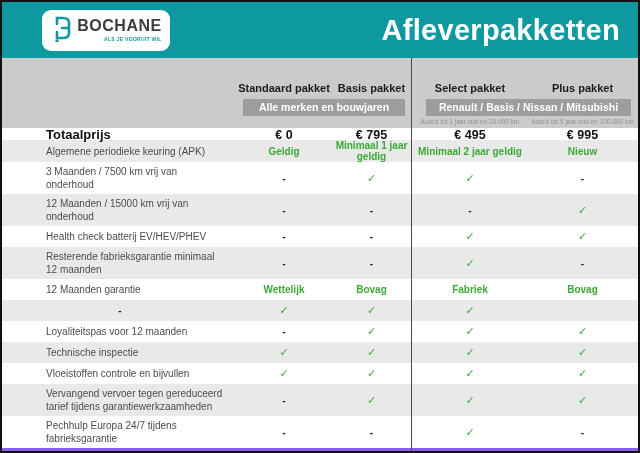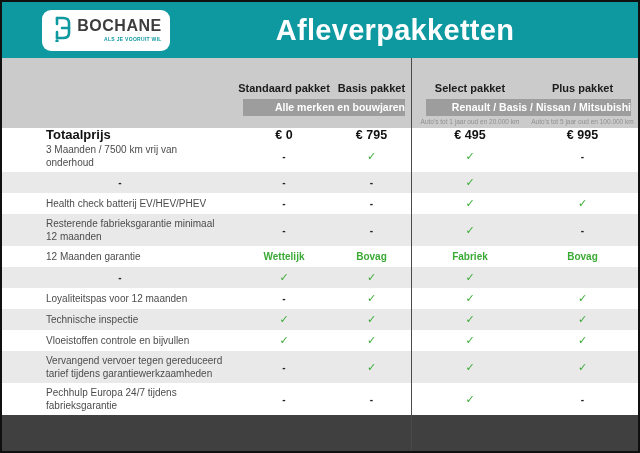--- a/index.html
+++ b/index.html
@@ -1,46 +1,46 @@
 <!DOCTYPE html>
 <html><head>
 <meta charset="utf-8">
 <style>
   * { margin:0; padding:0; box-sizing:border-box; }
   html,body { background:#ffffff; }
   body { font-family:"Liberation Sans", sans-serif; }
   .page {
     position:relative; width:640px; height:453px;
-    border:2px solid #101010; background:#404040; overflow:hidden;
+    border:2px solid #101010; background:#8b5cf6; overflow:hidden;
   }
   
   .topbar {
     height:56px; background:#0e98a0; display:flex; align-items:center;
     padding-left:40px;
   }
   .logo {
     width:128px; height:41px; background:#ffffff; border-radius:9px;
     display:flex; align-items:center; justify-content:center; gap:5px;
     flex:0 0 auto;
   }
   .logo-texts { display:flex; flex-direction:column; align-items:flex-end; }
   .logo-brand { font-size:16px; font-weight:bold; color:#3d3d3d; letter-spacing:0.5px; line-height:1; }
   .logo-tagline { font-size:5px; color:#0e98a0; font-weight:bold; letter-spacing:0.3px; margin-top:2px; }
   .title {
-    flex:1; text-align:center; color:#ffffff; font-weight:bold;
+    flex:1; text-align:right; color:#ffffff; font-weight:bold;
     font-size:29px; letter-spacing:0.3px; padding-right:18px;
   }
   
   .band { background:#cbcbcb; height:70px; padding-top:24px; }
   .grid5 { display:grid; grid-template-columns:236px 92px 83px 114px 111px; }
   .pkg-name { text-align:center; font-weight:bold; font-size:11px; color:#1c1c1c; }
   .badge-row { display:grid; grid-template-columns:236px 175px 225px; margin-top:5px; }
   .badge {
     background:#9d9d9d; color:#ffffff; font-weight:bold; font-size:10.5px;
-    text-align:right; padding:2px 0 3px 0;
+    text-align:center; padding:2px 0 3px 0;
   }
   .badge-left  { margin:0 8px 0 5px; }
   .badge-right { margin:0 7px 0 13px; }
   .caption-row { height:11px; align-items:center; }
   .caption { text-align:center; font-size:6.5px; color:#8f8f8f; }
   .totals-row { align-items:center; margin-top:0px; }
   .totals-label { padding-left:44px; font-weight:bold; font-size:13px; color:#111111; }
   .price { text-align:center; font-weight:bold; font-size:12.5px; color:#111111; }
   .gap { height:12px; background:#ffffff; }
   
@@ -103,30 +103,38 @@
       <div class="price">€ 795</div>
       <div class="price">€ 495</div>
       <div class="price">€ 995</div>
     </div>
   </div>
 
   <div class="gap"></div>
 
   <div>
 
+    <div class="grid5 feat-row odd">
+      <div class="feat-label">Algemene periodieke keuring (APK)</div>
+      <div class="v v-text">Geldig</div>
+      <div class="v v-text">Minimaal 1 jaar geldig</div>
+      <div class="v v-text">Minimaal 2 jaar geldig</div>
+      <div class="v v-text">Nieuw</div>
+    </div>
 
     <div class="grid5 feat-row">
       <div class="feat-label">3 Maanden / 7500 km vrij van onderhoud</div>
       <div class="v v-dash">-</div>
       <div class="v v-check">✓</div>
       <div class="v v-check">✓</div>
       <div class="v v-dash">-</div>
     </div>
 
     <div class="grid5 feat-row odd">
+      <div class="feat-label">12 Maanden / 15000 km vrij van onderhoud</div>
       <div class="v v-dash">-</div>
       <div class="v v-dash">-</div>
       <div class="v v-dash">-</div>
       <div class="v v-check">✓</div>
     </div>
 
     <div class="grid5 feat-row">
       <div class="feat-label">Health check batterij EV/HEV/PHEV</div>
       <div class="v v-dash">-</div>
       <div class="v v-dash">-</div>

